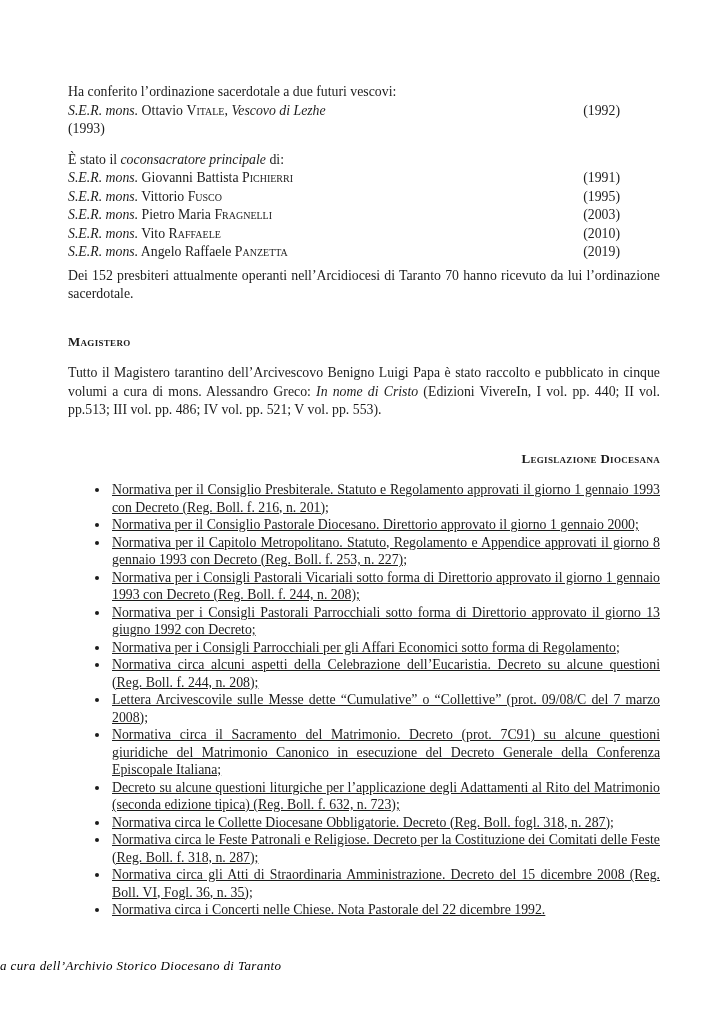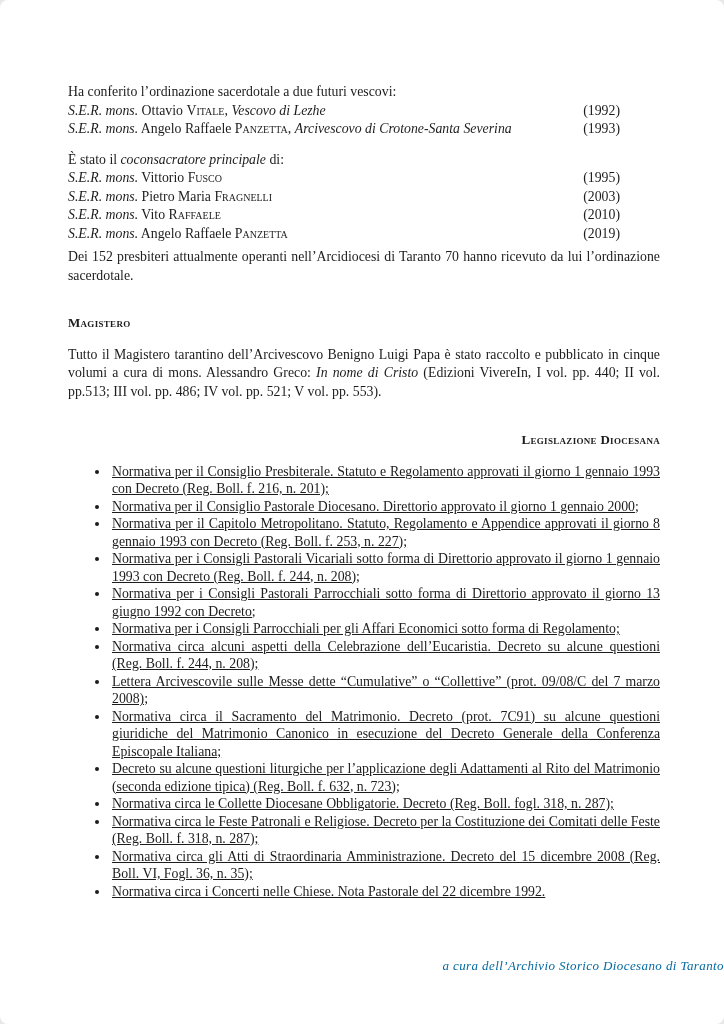--- a/index.html
+++ b/index.html
@@ -5,21 +5,20 @@
   html, body { margin: 0; padding: 0; background: #e8e8e8; }
   .page {
     position: relative;
     width: 724px;
     height: 1024px;
     margin: 0 auto;
     background: #ffffff;
     font-family: "Liberation Serif", "DejaVu Serif", serif;
     color: #1c1c1c;
     overflow: hidden;
-    border-radius: 8px;
   }
   .content {
     position: absolute;
     top: 0;
     left: 68px;
     width: 592px;
     font-size: 13.8px;
     line-height: 18.5px;
   }
   .lead { margin: 0; }
@@ -56,49 +55,52 @@
     text-align: justify;
     margin: 0;
     padding-left: 2px;
     text-decoration: underline;
   }
   .footer {
     position: absolute;
     left: 0;
     right: 0;
     top: 958px;
-    text-align: right;
+    text-align: left;
     font-style: italic;
     font-size: 13px;
     letter-spacing: 0.4px;
-    color: #0369a1;
+    color: #000000;
   }
 </style>
 </head>
 <body>
 
 <div class="page">
   <div class="content">
 
     <p class="lead lead-first">Ha conferito l’ordinazione sacerdotale a due futuri vescovi:</p>
 
     <div class="rows">
       <div class="row">
         <div class="row-name"><span class="it">S.E.R. mons.</span><span> Ottavio </span><span class="sc">Vitale</span><span>, </span><span class="it">Vescovo di Lezhe</span></div>
         <div class="row-year">(1992)</div>
       </div>
       <div class="row">
-        <div class="row-name"><span class="it">S.E.R. mons.</span><span> Angelo Raffaele </span><span class="sc">Panzetta</span><span>, </span><span class="it">Arcivescovo di Crotone-Santa Severina</span></div>
         <div class="row-year">(1993)</div>
       </div>
     </div>
 
     <p class="lead gap-before"><span>È stato il </span><span class="it">coconsacratore principale</span><span> di:</span></p>
 
     <div class="rows">
+      <div class="row">
+        <div class="row-name"><span class="it">S.E.R. mons.</span><span> Giovanni Battista </span><span class="sc">Pichierri</span></div>
+        <div class="row-year">(1991)</div>
+      </div>
       <div class="row">
         <div class="row-name"><span class="it">S.E.R. mons.</span><span> Vittorio </span><span class="sc">Fusco</span></div>
         <div class="row-year">(1995)</div>
       </div>
       <div class="row">
         <div class="row-name"><span class="it">S.E.R. mons.</span><span> Pietro Maria </span><span class="sc">Fragnelli</span></div>
         <div class="row-year">(2003)</div>
       </div>
       <div class="row">
         <div class="row-name"><span class="it">S.E.R. mons.</span><span> Vito </span><span class="sc">Raffaele</span></div>

